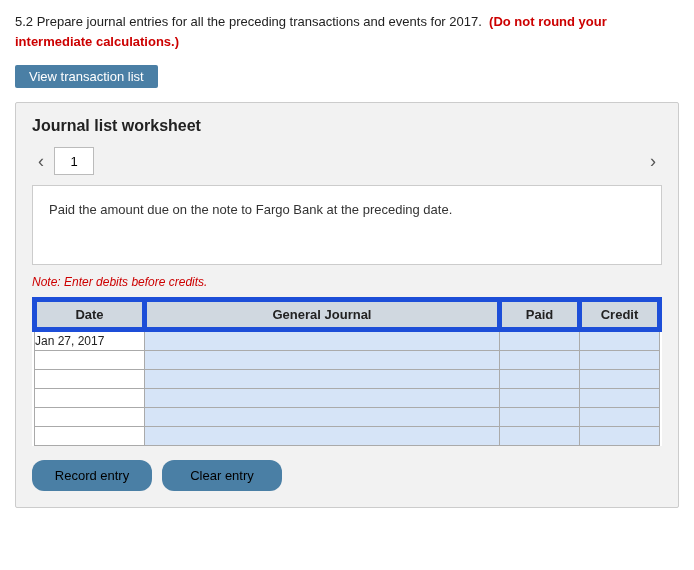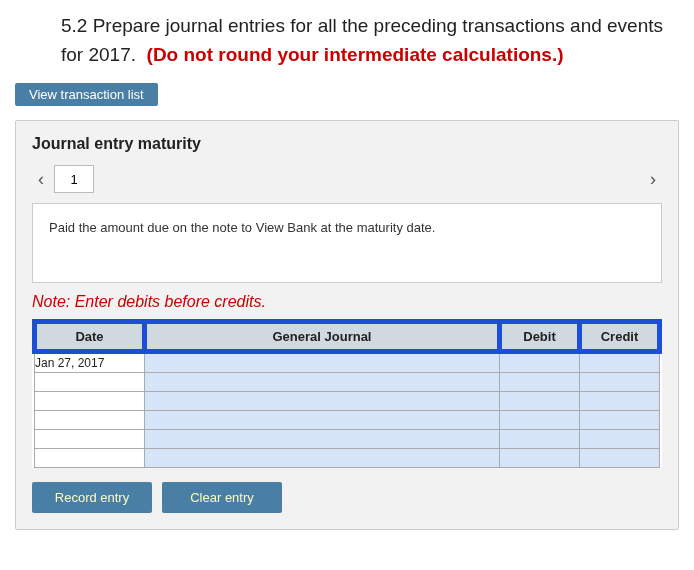--- a/index.html
+++ b/index.html
@@ -6,25 +6,24 @@
     body {
       font-family: Arial, sans-serif;
       font-size: 13px;
       background: #fff;
       width: 694px;
       min-height: 570px;
       padding: 12px 15px;
       color: #222;
     }
     .header-text {
-      font-size: 19px;
+      font-size: 13px;
       color: #222;
       margin-bottom: 14px;
       line-height: 1.5;
-      margin-left: 46px;
     }
     .bold-red {
       color: #cc0000;
       font-weight: bold;
     }
     .view-transaction-btn {
       background-color: #4a7fa5;
       color: #fff;
       border: none;
       padding: 4px 14px;
@@ -77,21 +76,21 @@
       border: 1px solid #ccc;
       padding: 14px 16px;
       margin-bottom: 10px;
       min-height: 80px;
       font-size: 13px;
       color: #333;
       line-height: 1.5;
     }
     .note-text {
       color: #cc0000;
-      font-size: 16px;
+      font-size: 12px;
       margin-bottom: 8px;
       font-style: italic;
     }
     
     .journal-table {
       width: 100%;
       border-collapse: collapse;
       border: 1px solid #aaa;
       background: #fff;
       margin-bottom: 14px;
@@ -135,63 +134,63 @@
       background: #fff;
     }
     
     .action-row {
       display: flex;
       align-items: center;
       gap: 10px;
     }
     .action-btn {
       background-color: #4a7fa5;
-      color: #fef9c3;
+      color: #000000;
       border: none;
       padding: 8px 18px;
       font-size: 13px;
       cursor: pointer;
-      border-radius: 2px;
+      border-radius: 12px;
       min-width: 120px;
     }
     .action-spacer { flex: 1; }
   </style>
 </head>
 <body>
 
 
 
 <div class="header-text">
   <span>5.2 Prepare journal entries for all the preceding transactions and events for 2017.</span>
   &nbsp;<span class="bold-red">(Do not round your intermediate calculations.)</span>
 </div>
 
 <button class="view-transaction-btn">View transaction list</button>
 
 <div class="worksheet-container">
-  <div class="worksheet-title">Journal entry maturity</div>
+  <div class="worksheet-title">Journal list worksheet</div>
 
   <div class="nav-row">
     <button class="nav-btn">‹</button>
     <input class="page-input" type="text" value="1" style="">
     <button class="nav-btn nav-right">›</button>
   </div>
 
   <div class="description-box">
-    <span>Paid the amount due on the note to View Bank at the maturity date.</span>
+    <span>Paid the amount due on the note to Fargo Bank at the preceding date.</span>
   </div>
 
   <div class="note-text">Note: Enter debits before credits.</div>
 
   <table class="journal-table">
     <thead>
       <tr>
         <th class="date-col">Date</th>
         <th class="general-col">General Journal</th>
-        <th class="debit-col">Debit</th>
+        <th class="debit-col">Paid</th>
         <th class="credit-col">Credit</th>
       </tr>
     </thead>
     <tbody>
       <tr>
         <td class="date-text-cell">Jan 27, 2017</td>
         <td>
             <input type="text" style="">
           </td>
         <td>

